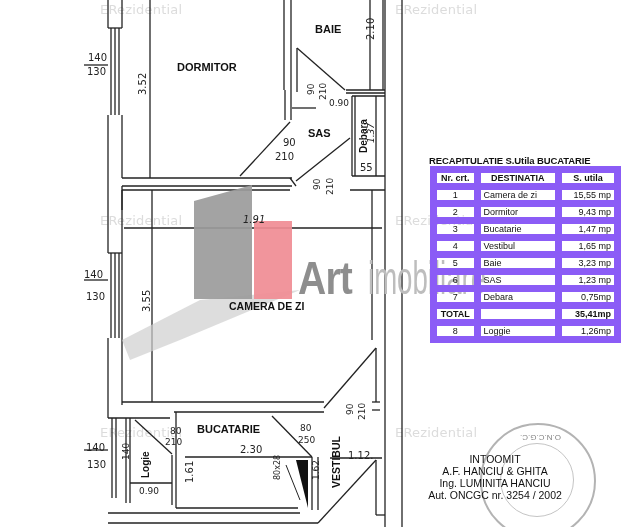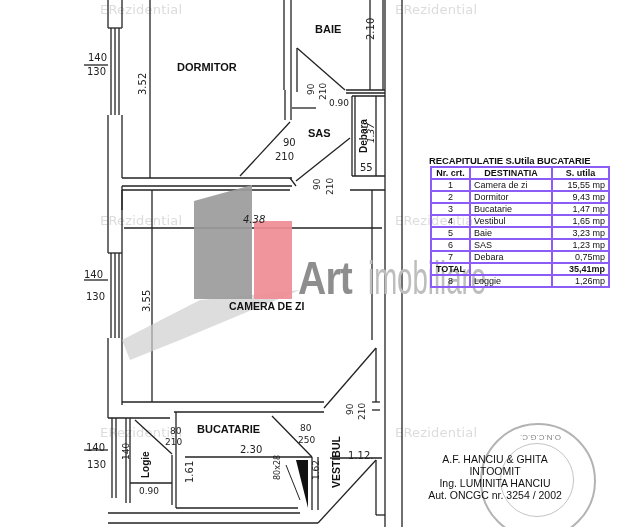--- a/index.html
+++ b/index.html
@@ -8,21 +8,21 @@
   .wm { position:absolute; font-family:"DejaVu Sans", sans-serif; font-size:13px; color:#dcdcdc; letter-spacing:0.2px; }
   .room { position:absolute; font-family:"Liberation Sans", sans-serif; font-weight:bold; font-size:11px; color:#111; white-space:nowrap; }
   .dim { position:absolute; font-family:"DejaVu Sans", sans-serif; font-size:10px; color:#222; white-space:nowrap; }
   .vert { transform-origin:left top; transform:rotate(-90deg); }
   .logo-gray { position:absolute; left:194px; top:185px; width:58px; height:114px; background:#9b9b9b; clip-path:polygon(0 14%, 100% 0, 100% 100%, 0 100%); opacity:0.92; }
   .logo-red { position:absolute; left:254px; top:221px; width:38px; height:78px; background:#f08c94; opacity:0.92; }
   .logo-art { position:absolute; left:298px; top:255px; font-family:"Liberation Sans", sans-serif; font-weight:bold; font-size:46px; color:#8e8e8e; line-height:46px; letter-spacing:-1px; transform:scaleX(0.85); transform-origin:left top; }
   .logo-imob { position:absolute; left:368px; top:255px; font-family:"Liberation Sans", sans-serif; font-size:46px; color:#bdbdbd; line-height:46px; transform:scaleX(0.6); transform-origin:left top; }
   .tbl-title { position:absolute; left:429px; top:155px; font-family:"Liberation Sans", sans-serif; font-weight:bold; font-size:9.5px; white-space:nowrap; letter-spacing:-0.1px; }
   table.recap { position:absolute; left:430px; top:166px; border-collapse:collapse; font-family:"Liberation Sans", sans-serif; font-size:9px; }
-  table.recap td, table.recap th { border:2px solid #8b5cf6; padding:0 3px; height:10px; line-height:10px; white-space:nowrap; }
+  table.recap td, table.recap th { border:7px solid #8b5cf6; padding:0 3px; height:10px; line-height:10px; white-space:nowrap; }
   table.recap th { font-weight:bold; text-align:center; }
   .c1 { width:31px; text-align:center; }
   .c2 { width:74px; text-align:left; }
   .c3 { width:49px; text-align:right; }
   .bold { font-weight:bold; }
   .stamp { position:absolute; left:480px; top:423px; width:112px; height:112px; border-radius:50%; border:2px solid #9a9a9a; opacity:0.75; }
   .stamp-inner { position:absolute; left:18px; top:18px; width:72px; height:72px; border-radius:50%; border:1px solid #b0b0b0; }
   .author { position:absolute; left:400px; top:453px; width:190px; text-align:center; font-family:"Liberation Sans", sans-serif; font-size:10.5px; line-height:12px; color:#111; }
   .author div { white-space:nowrap; }
 </style>
@@ -158,21 +158,21 @@
   <div class="dim vert" style="left:365px;top:40px">2.10</div>
   <div class="dim vert" style="left:306px;top:95px;font-size:9px">90</div>
   <div class="dim vert" style="left:318px;top:100px;font-size:9px">210</div>
   <div class="dim" style="left:329px;top:98px;font-size:9px">0.90</div>
   <div class="dim vert" style="left:366px;top:143px;font-size:9px;font-style:italic">1.37</div>
   <div class="dim" style="left:283px;top:137px">90</div>
   <div class="dim" style="left:275px;top:151px">210</div>
   <div class="dim" style="left:360px;top:162px;font-size:10px">55</div>
   <div class="dim vert" style="left:312px;top:190px;font-size:9px">90</div>
   <div class="dim vert" style="left:325px;top:195px;font-size:9px">210</div>
-  <div class="dim" style="left:243px;top:214px;font-style:italic">4.38</div>
+  <div class="dim" style="left:243px;top:214px;font-style:italic">1.91</div>
   <div class="dim" style="left:84px;top:269px">140</div>
   <div class="dim" style="left:86px;top:291px">130</div>
   <div class="dim vert" style="left:141px;top:312px">3.55</div>
   <div class="dim vert" style="left:345px;top:415px;font-size:9px">90</div>
   <div class="dim vert" style="left:357px;top:420px;font-size:9px">210</div>
   <div class="dim" style="left:170px;top:426px;font-size:9px">80</div>
   <div class="dim" style="left:165px;top:437px;font-size:9px">210</div>
   <div class="dim" style="left:300px;top:423px;font-size:9px">80</div>
   <div class="dim" style="left:298px;top:435px;font-size:9px">250</div>
   <div class="dim" style="left:240px;top:444px">2.30</div>
@@ -239,18 +239,18 @@
       <td class="c3">1,26mp</td>
     </tr>
   </tbody>
     </table>
 
   <div class="stamp">
     <div class="stamp-inner"></div>
     <div style="position:absolute;left:38px;top:8px;font-size:8px;color:#555;transform:rotate(180deg);font-family:'Liberation Sans',sans-serif">O.N.C.G.C.</div>
   </div>
   <div class="author">
+    <div>INTOOMIT</div>
     <div>A.F. HANCIU &amp; GHITA</div>
-    <div>INTOOMIT</div>
     <div>Ing. LUMINITA HANCIU</div>
     <div>Aut. ONCGC nr. 3254 / 2002</div>
   </div>
 </div>
 
 </body></html>

